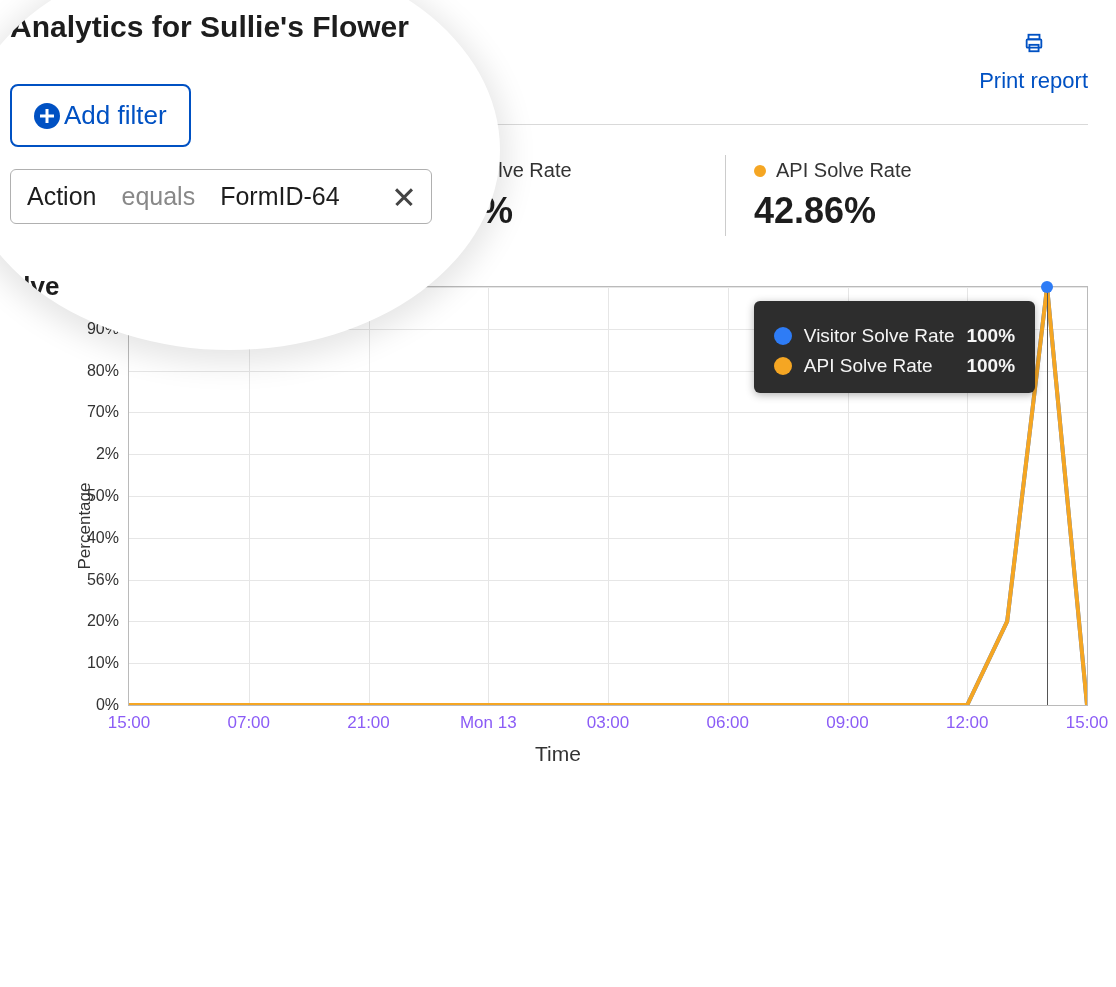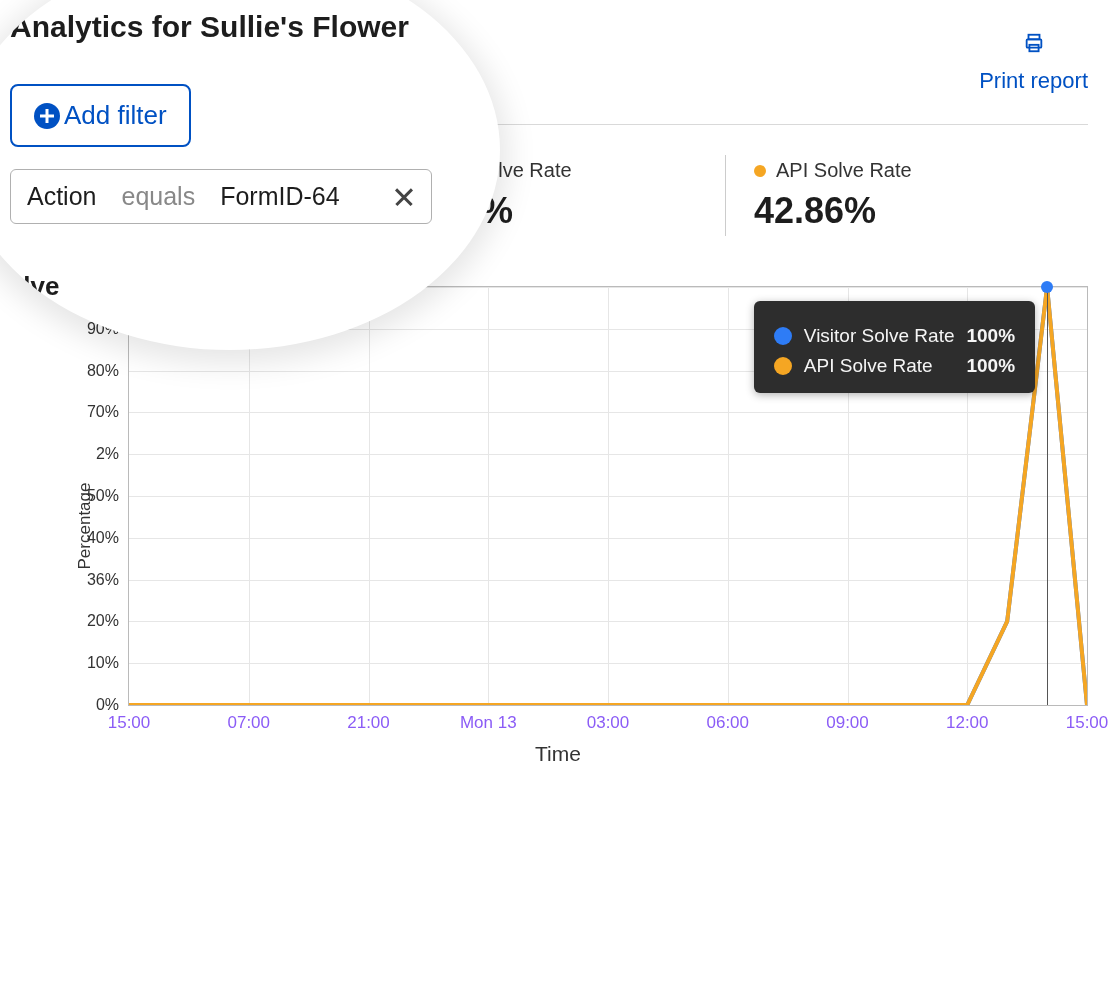--- a/index.html
+++ b/index.html
@@ -338,21 +338,21 @@
   <div class="chart-wrap">
     <div class="yaxis-label">Percentage</div>
     <div class="chart-area" id="chart-area">
 
     <div class="ytick" style="top: 418px;">0%</div>
         <div class="gridline" style="top: 376.2px;"></div>
         <div class="ytick" style="top: 376.2px;">10%</div>
         <div class="gridline" style="top: 334.4px;"></div>
         <div class="ytick" style="top: 334.4px;">20%</div>
         <div class="gridline" style="top: 292.6px;"></div>
-        <div class="ytick" style="top: 292.6px;">36%</div>
+        <div class="ytick" style="top: 292.6px;">56%</div>
         <div class="gridline" style="top: 250.8px;"></div>
         <div class="ytick" style="top: 250.8px;">40%</div>
         <div class="gridline" style="top: 209px;"></div>
         <div class="ytick" style="top: 209px;">50%</div>
         <div class="gridline" style="top: 167.2px;"></div>
         <div class="ytick" style="top: 167.2px;">2%</div>
         <div class="gridline" style="top: 125.4px;"></div>
         <div class="ytick" style="top: 125.4px;">70%</div>
         <div class="gridline" style="top: 83.6px;"></div>
         <div class="ytick" style="top: 83.6px;">80%</div>

